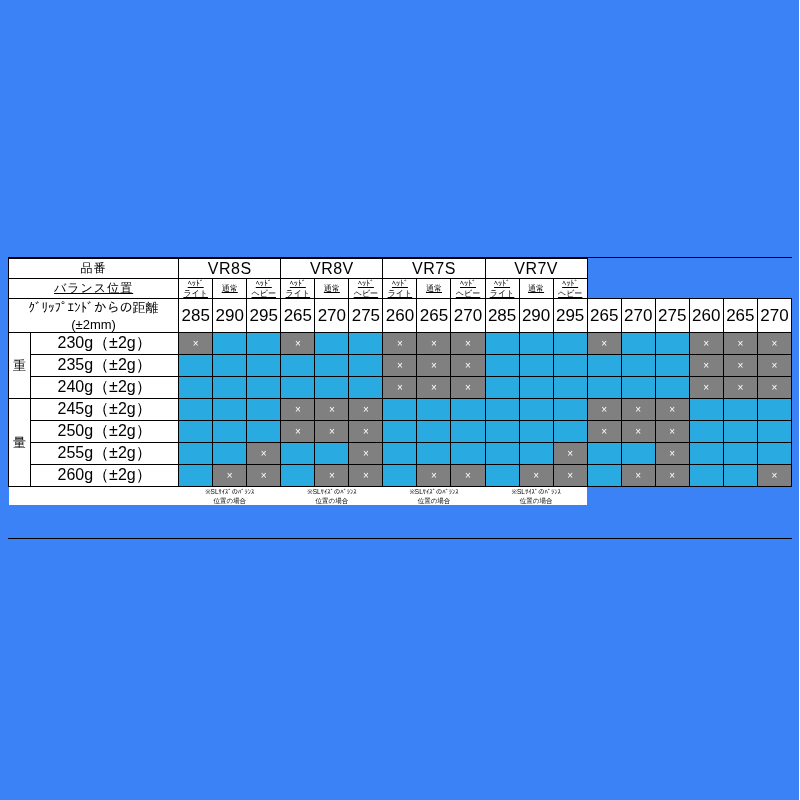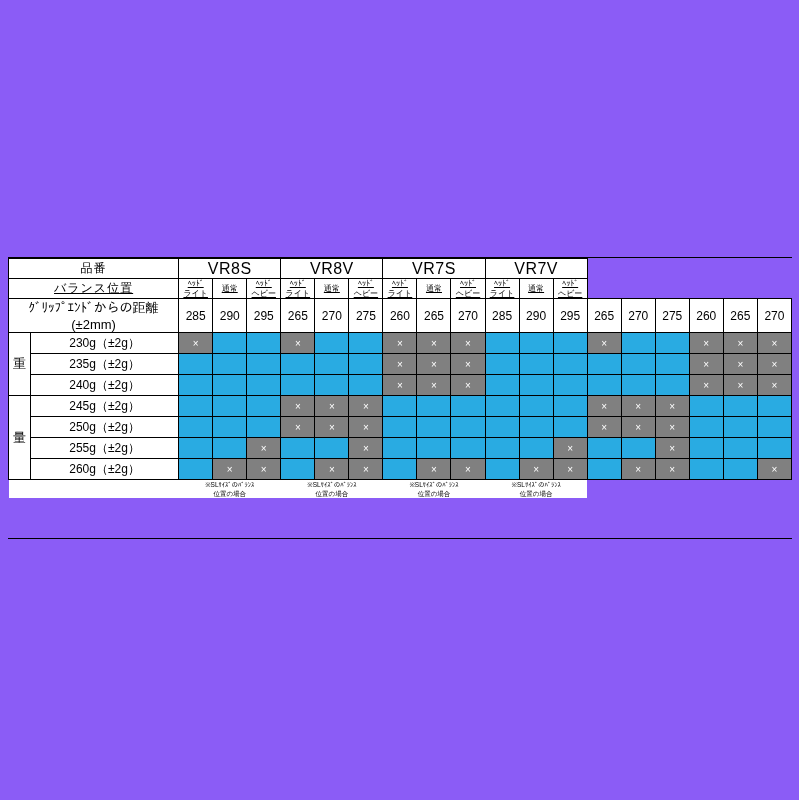--- a/index.html
+++ b/index.html
@@ -7,21 +7,21 @@
     padding: 0;
     width: 800px;
     height: 800px;
     background: #ffffff;
     font-family: "Liberation Sans", sans-serif;
   }
   #sheet {
     position: relative;
     width: 799px;
     height: 800px;
-    background: #8b5cf6;
+    background: #3b82f6;
   }
   #table-wrap {
     position: absolute;
     left: 8px;
     top: 258px;
     width: 784px;
   }
   table.spec {
     border-collapse: collapse;
     table-layout: fixed;
@@ -55,25 +55,25 @@
   .pos-cell {
     font-size: 8px;
     line-height: 1.15;
     padding: 2px 0;
   }
   .dist-label {
     font-size: 13px;
     font-weight: bold;
   }
   .dist-val {
-    font-size: 12px;
+    font-size: 17px;
     font-weight: bold;
   }
   .wt-label {
-    font-size: 12px;
+    font-size: 16px;
     font-weight: bold;
     text-align: right;
     padding-right: 6px;
   }
   .side-label {
     font-size: 13px;
     font-weight: bold;
     width: 22px;
   }
   .cell-ok { background: #29ABE2 !important; }

